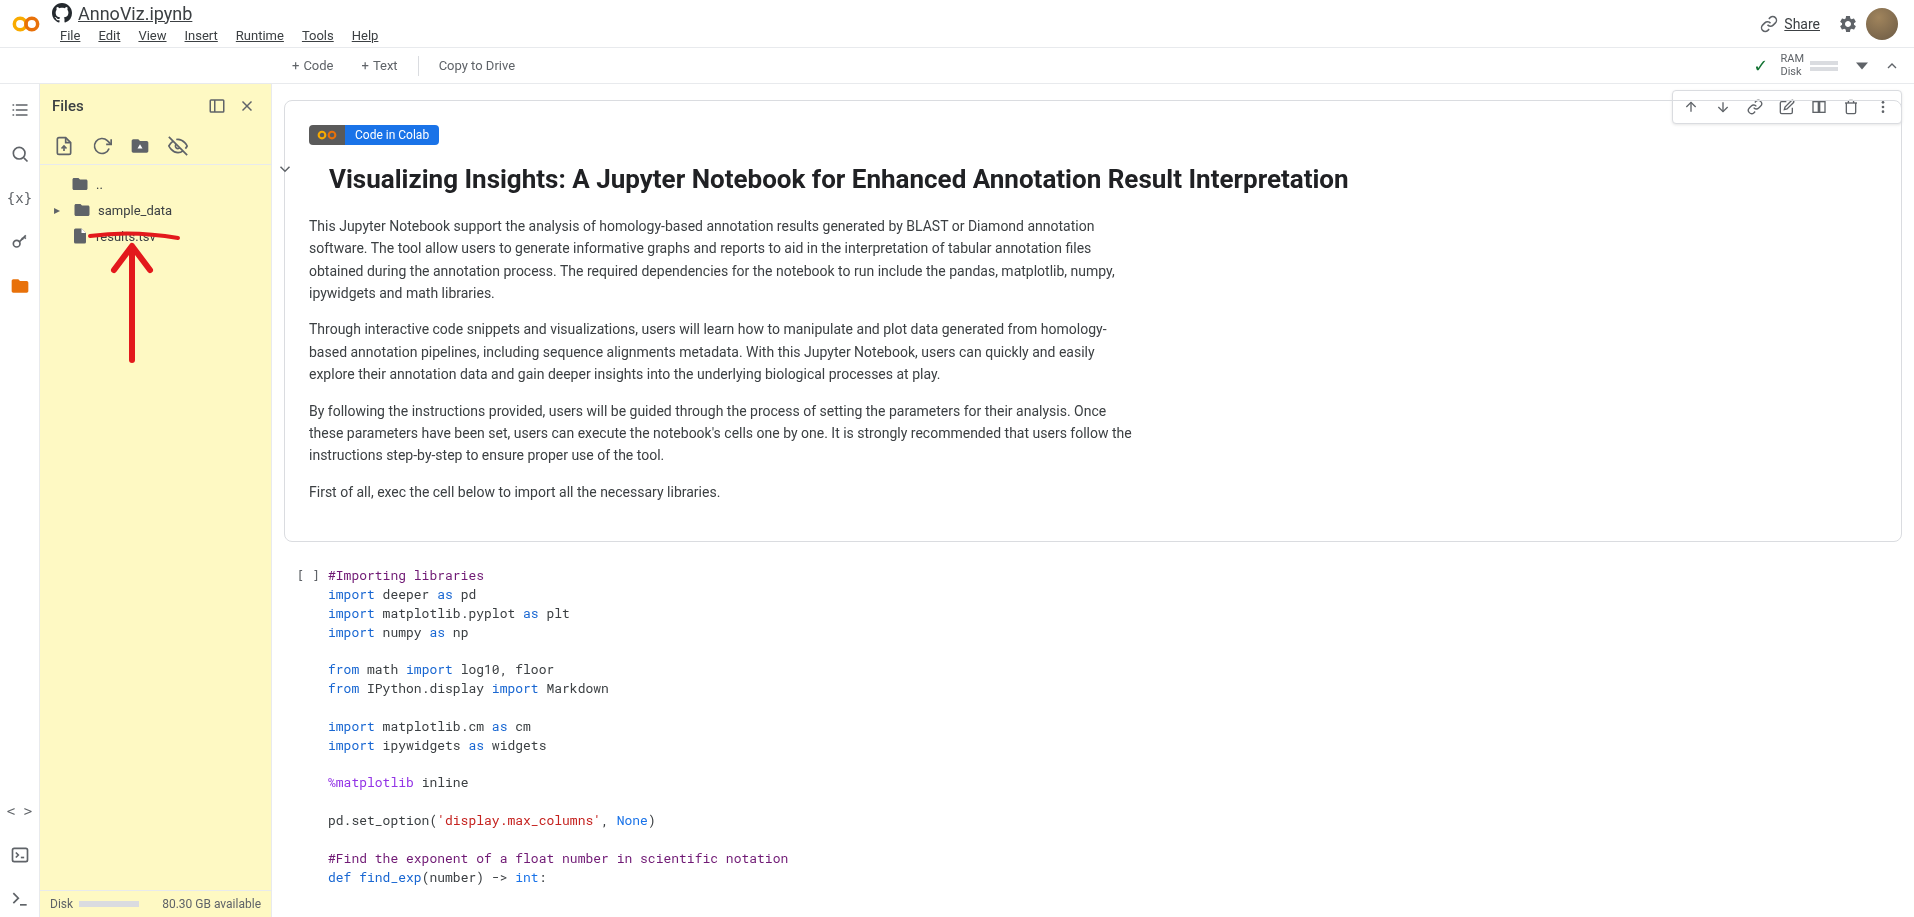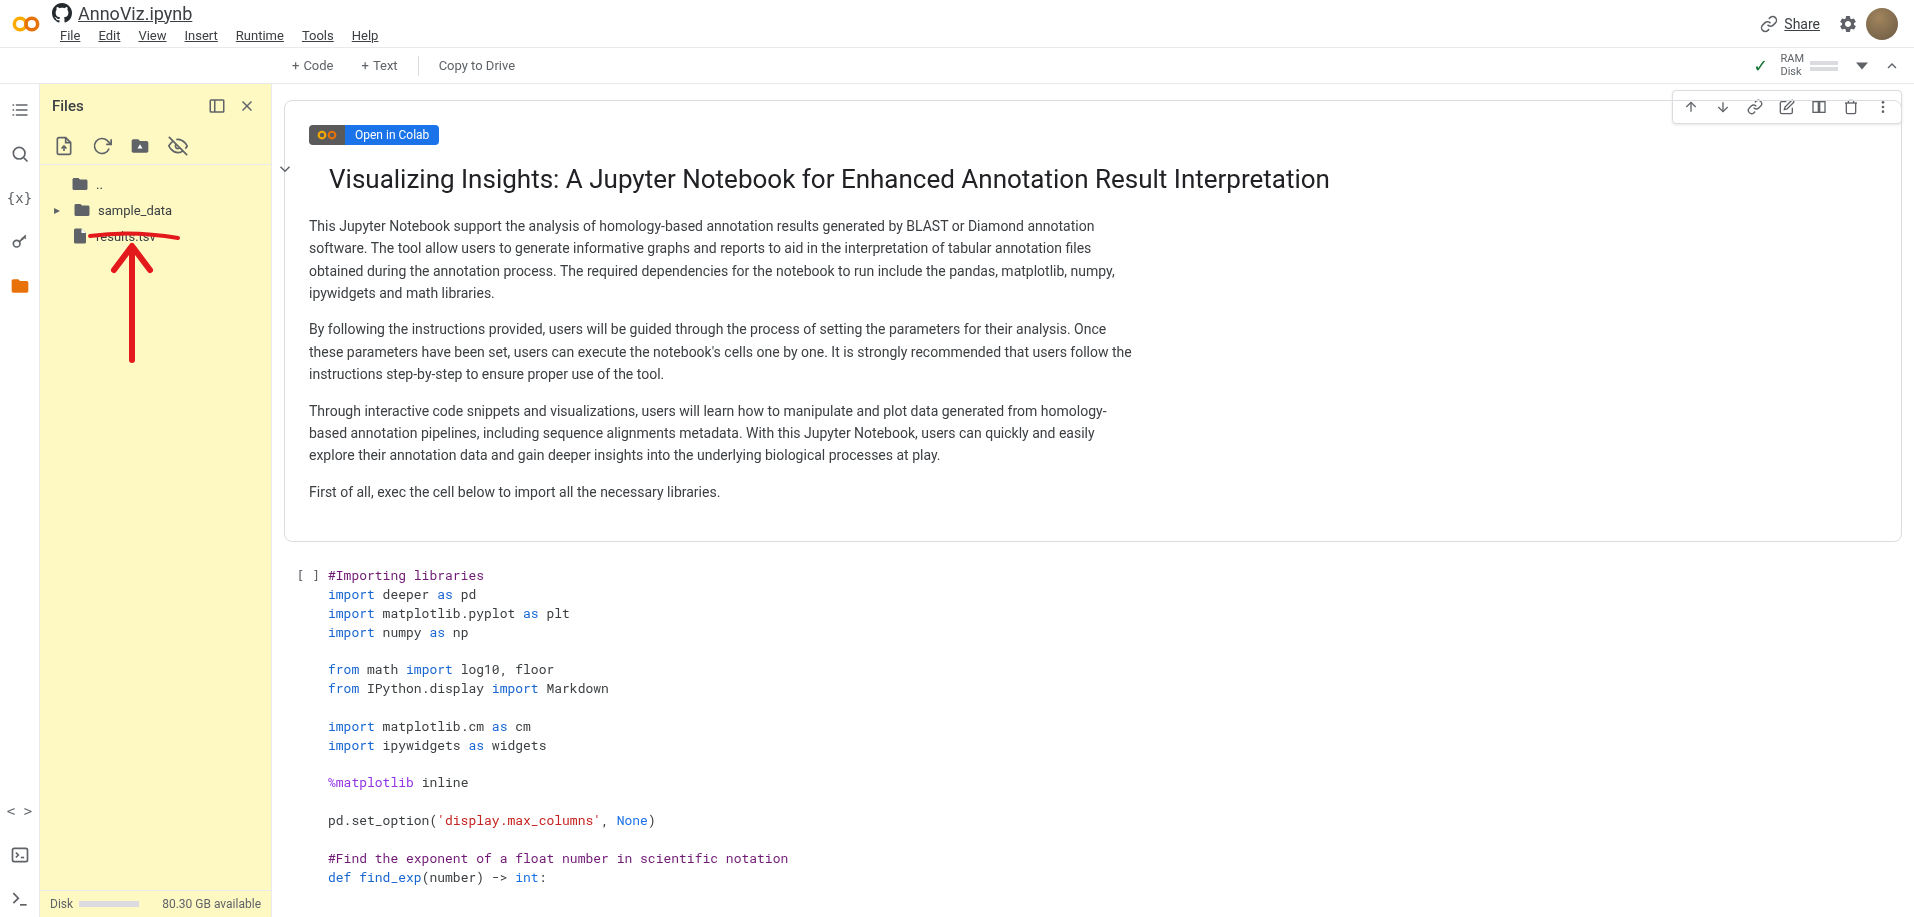--- a/index.html
+++ b/index.html
@@ -63,21 +63,21 @@
   .ct-btn { width: 28px; height: 28px; display: flex; align-items: center; justify-content: center; cursor: pointer; color: #5f6368; }
 
   .cell { margin: 16px 12px 12px 12px; }
   .text-cell { border: 1px solid #dadce0; border-radius: 8px; padding: 24px; position: relative; }
   .collapse-btn { position: absolute; left: -12px; top: 56px; width: 24px; height: 24px; display: flex; align-items: center; justify-content: center; color: #5f6368; cursor: pointer; }
   
   .colab-badge { display: inline-flex; align-items: center; border-radius: 4px; overflow: hidden; font-size: 12px; margin-bottom: 18px; }
   .badge-left { background: #5a5a5a; padding: 3px 8px; display: flex; align-items: center; }
   .badge-right { background: #1a73e8; color: #fff; padding: 3px 10px; }
 
-  .md-content h1 { font-size: 26px; font-weight: 400; color: #202124; margin: 0 0 18px 0; line-height: 1.3; }
+  .md-content h1 { font-size: 26px; font-weight: 700; color: #202124; margin: 0 0 18px 0; line-height: 1.3; }
   .md-content p { font-size: 14px; line-height: 1.6; color: #3c4043; margin-bottom: 14px; max-width: 830px; }
 
   .code-cell { display: flex; padding: 8px 0 0 8px; }
   .gutter { width: 36px; font-family: monospace; font-size: 13px; color: #5f6368; text-align: right; padding-right: 8px; padding-top: 2px; }
   .code-area { flex: 1; font-family: 'Roboto Mono', monospace; font-size: 13px; line-height: 1.45; white-space: pre; padding-bottom: 8px; }
   .c-comment { color: #701a75; }
   .c-kw { color: #1967d2; }
   .c-op { color: #9334e6; }
   .c-builtin { color: #1a73e8; }
   .c-str { color: #c5221f; }
@@ -365,27 +365,27 @@
       </div>
       <div class="colab-badge">
         <span class="badge-left">
           <svg width="20" height="14" viewBox="0 0 24 16">
               <g fill="none" stroke="#f9ab00" stroke-width="2.5">
                 <circle cx="6" cy="8" r="4"></circle>
                 <circle cx="18" cy="8" r="4" stroke="#e8710a"></circle>
               </g>
             </svg>
         </span>
-        <span class="badge-right">Open in Colab</span>
+        <span class="badge-right">Code in Colab</span>
       </div>
       <div class="md-content">
         <h1 style="padding-left:20px">Visualizing Insights: A Jupyter Notebook for Enhanced Annotation Result Interpretation</h1>
         <p>This Jupyter Notebook support the analysis of homology-based annotation results generated by BLAST or Diamond annotation software. The tool allow users to generate informative graphs and reports to aid in the interpretation of tabular annotation files obtained during the annotation process. The required dependencies for the notebook to run include the pandas, matplotlib, numpy, ipywidgets and math libraries.</p>
+        <p>Through interactive code snippets and visualizations, users will learn how to manipulate and plot data generated from homology-based annotation pipelines, including sequence alignments metadata. With this Jupyter Notebook, users can quickly and easily explore their annotation data and gain deeper insights into the underlying biological processes at play.</p>
         <p>By following the instructions provided, users will be guided through the process of setting the parameters for their analysis. Once these parameters have been set, users can execute the notebook's cells one by one. It is strongly recommended that users follow the instructions step-by-step to ensure proper use of the tool.</p>
-        <p>Through interactive code snippets and visualizations, users will learn how to manipulate and plot data generated from homology-based annotation pipelines, including sequence alignments metadata. With this Jupyter Notebook, users can quickly and easily explore their annotation data and gain deeper insights into the underlying biological processes at play.</p>
         <p>First of all, exec the cell below to import all the necessary libraries.</p>
       </div>
     </div>
 
     <div class="cell code-cell">
       <div class="gutter">[ ]</div>
       <div class="code-area"><span class="c-comment">#Importing libraries</span>
 <span class="c-kw">import</span><span> deeper </span><span class="c-kw">as</span><span> pd</span>
 <span class="c-kw">import</span><span> matplotlib.pyplot </span><span class="c-kw">as</span><span> plt</span>
 <span class="c-kw">import</span><span> numpy </span><span class="c-kw">as</span><span> np</span>

